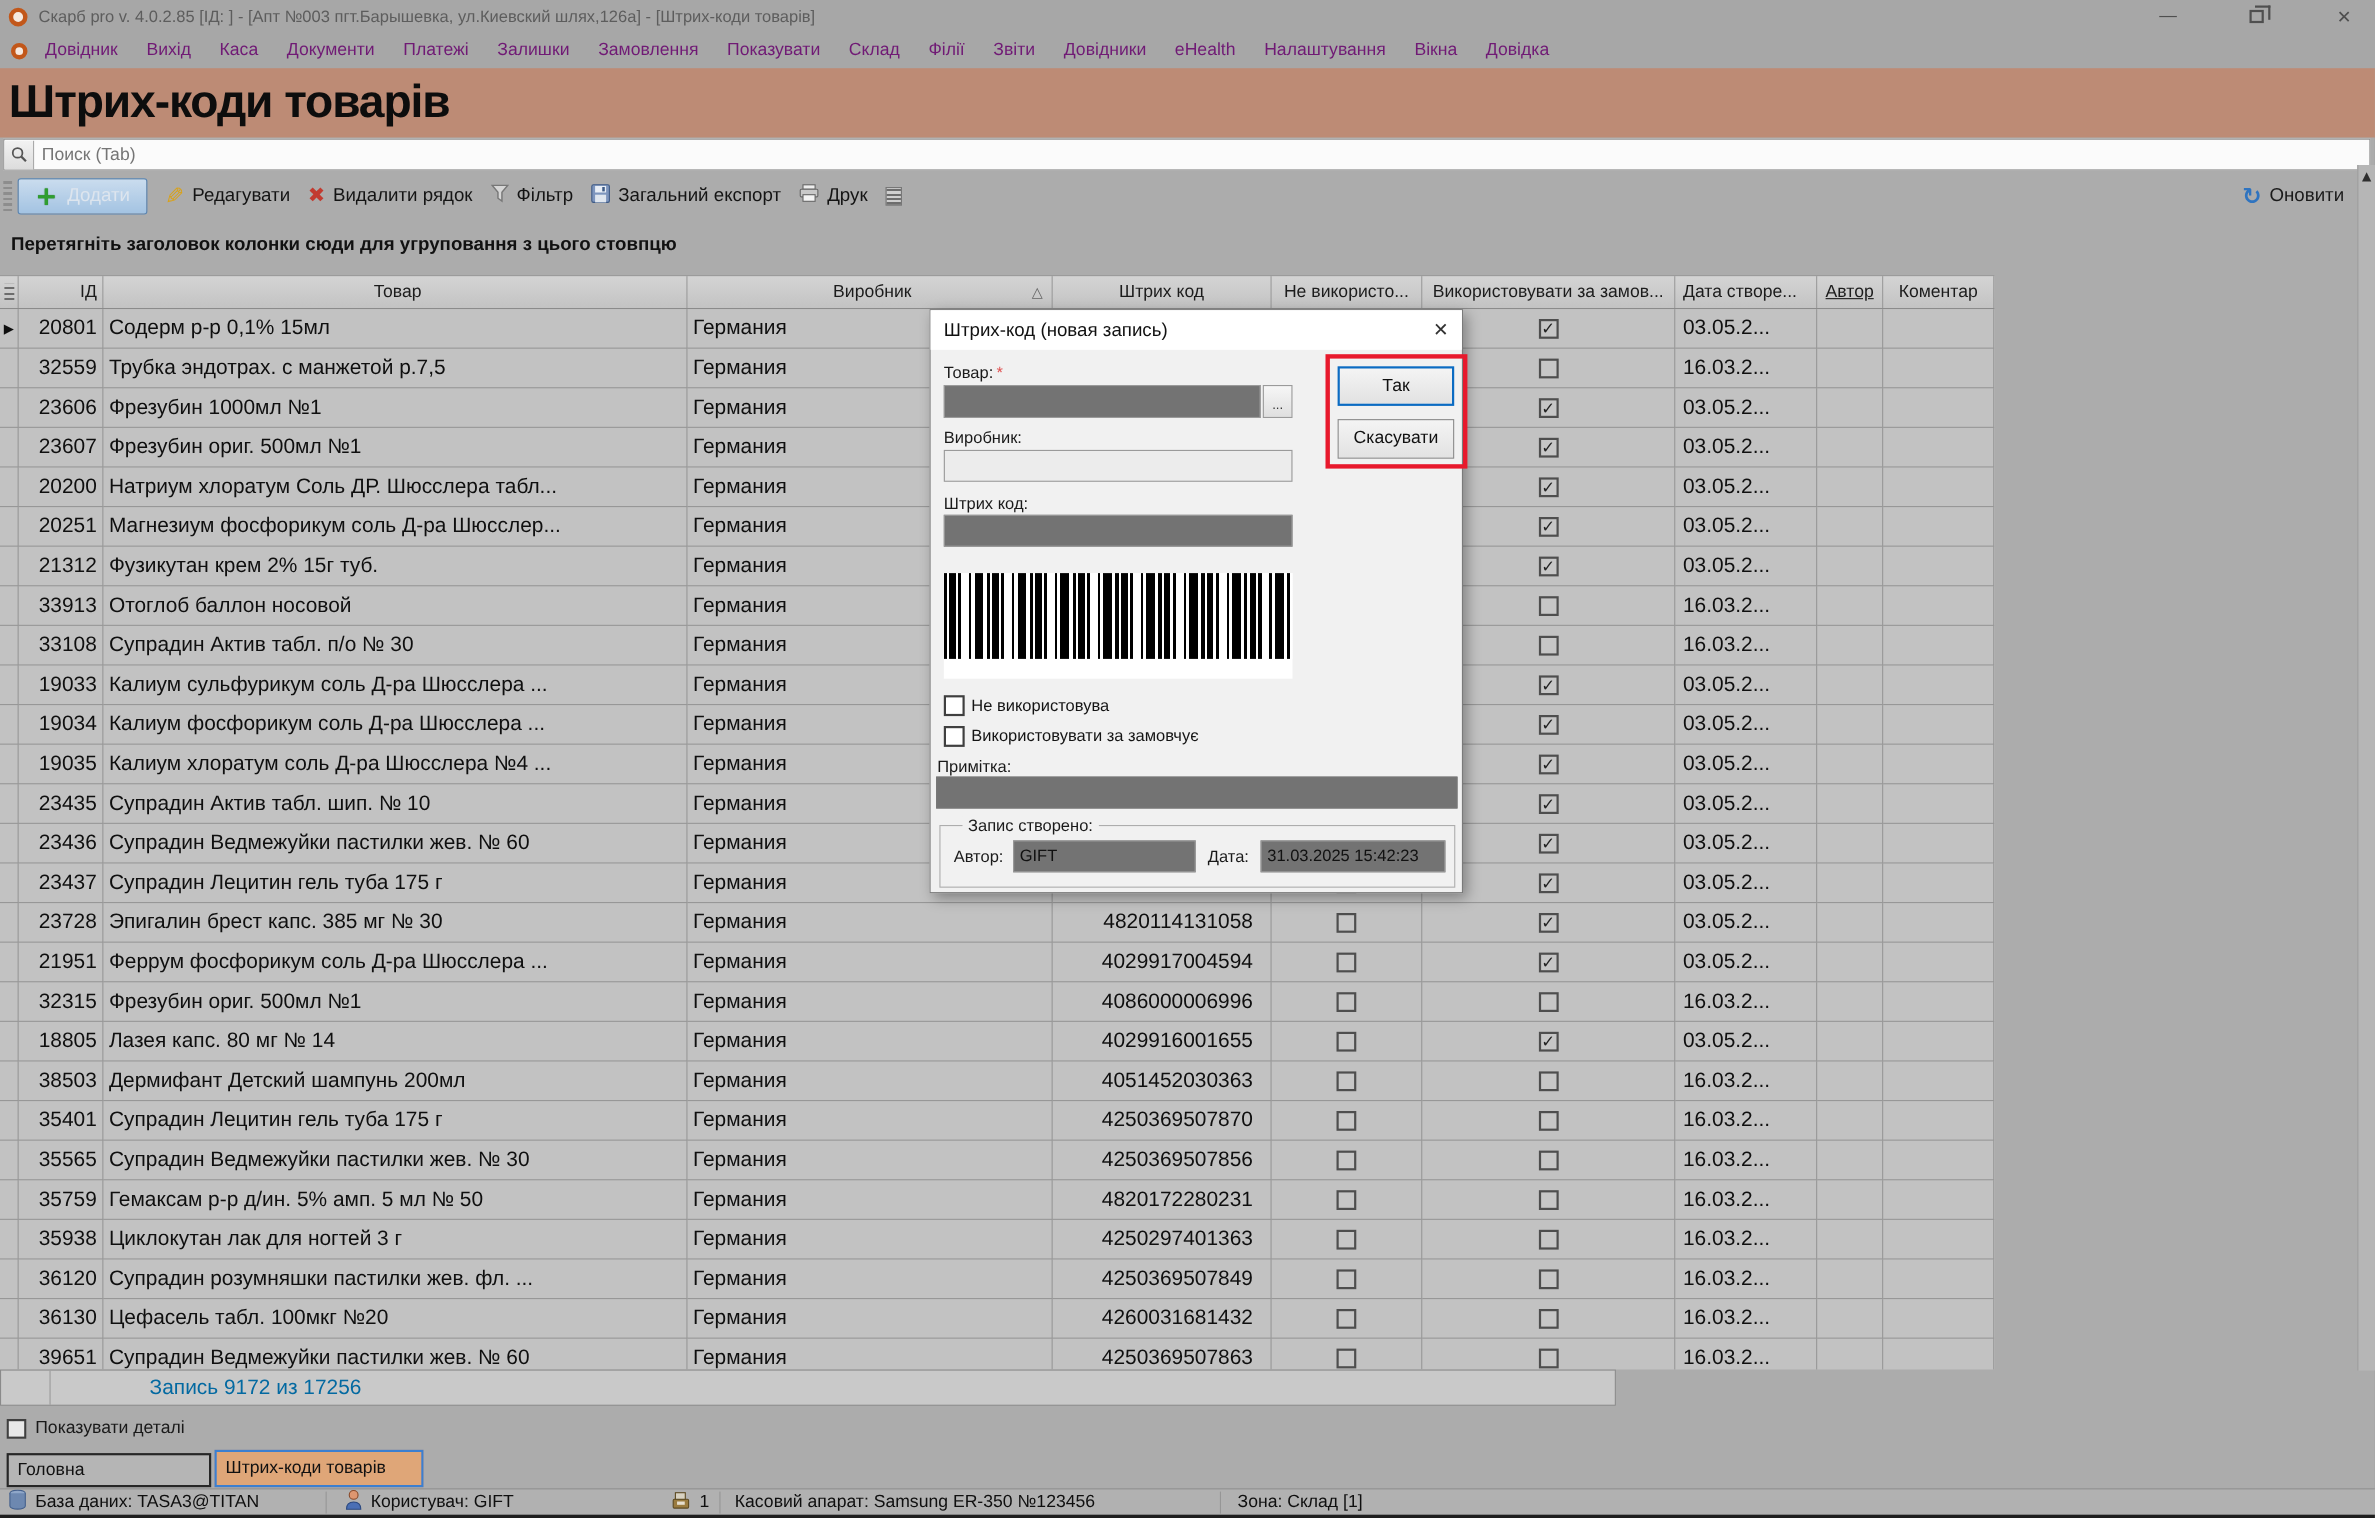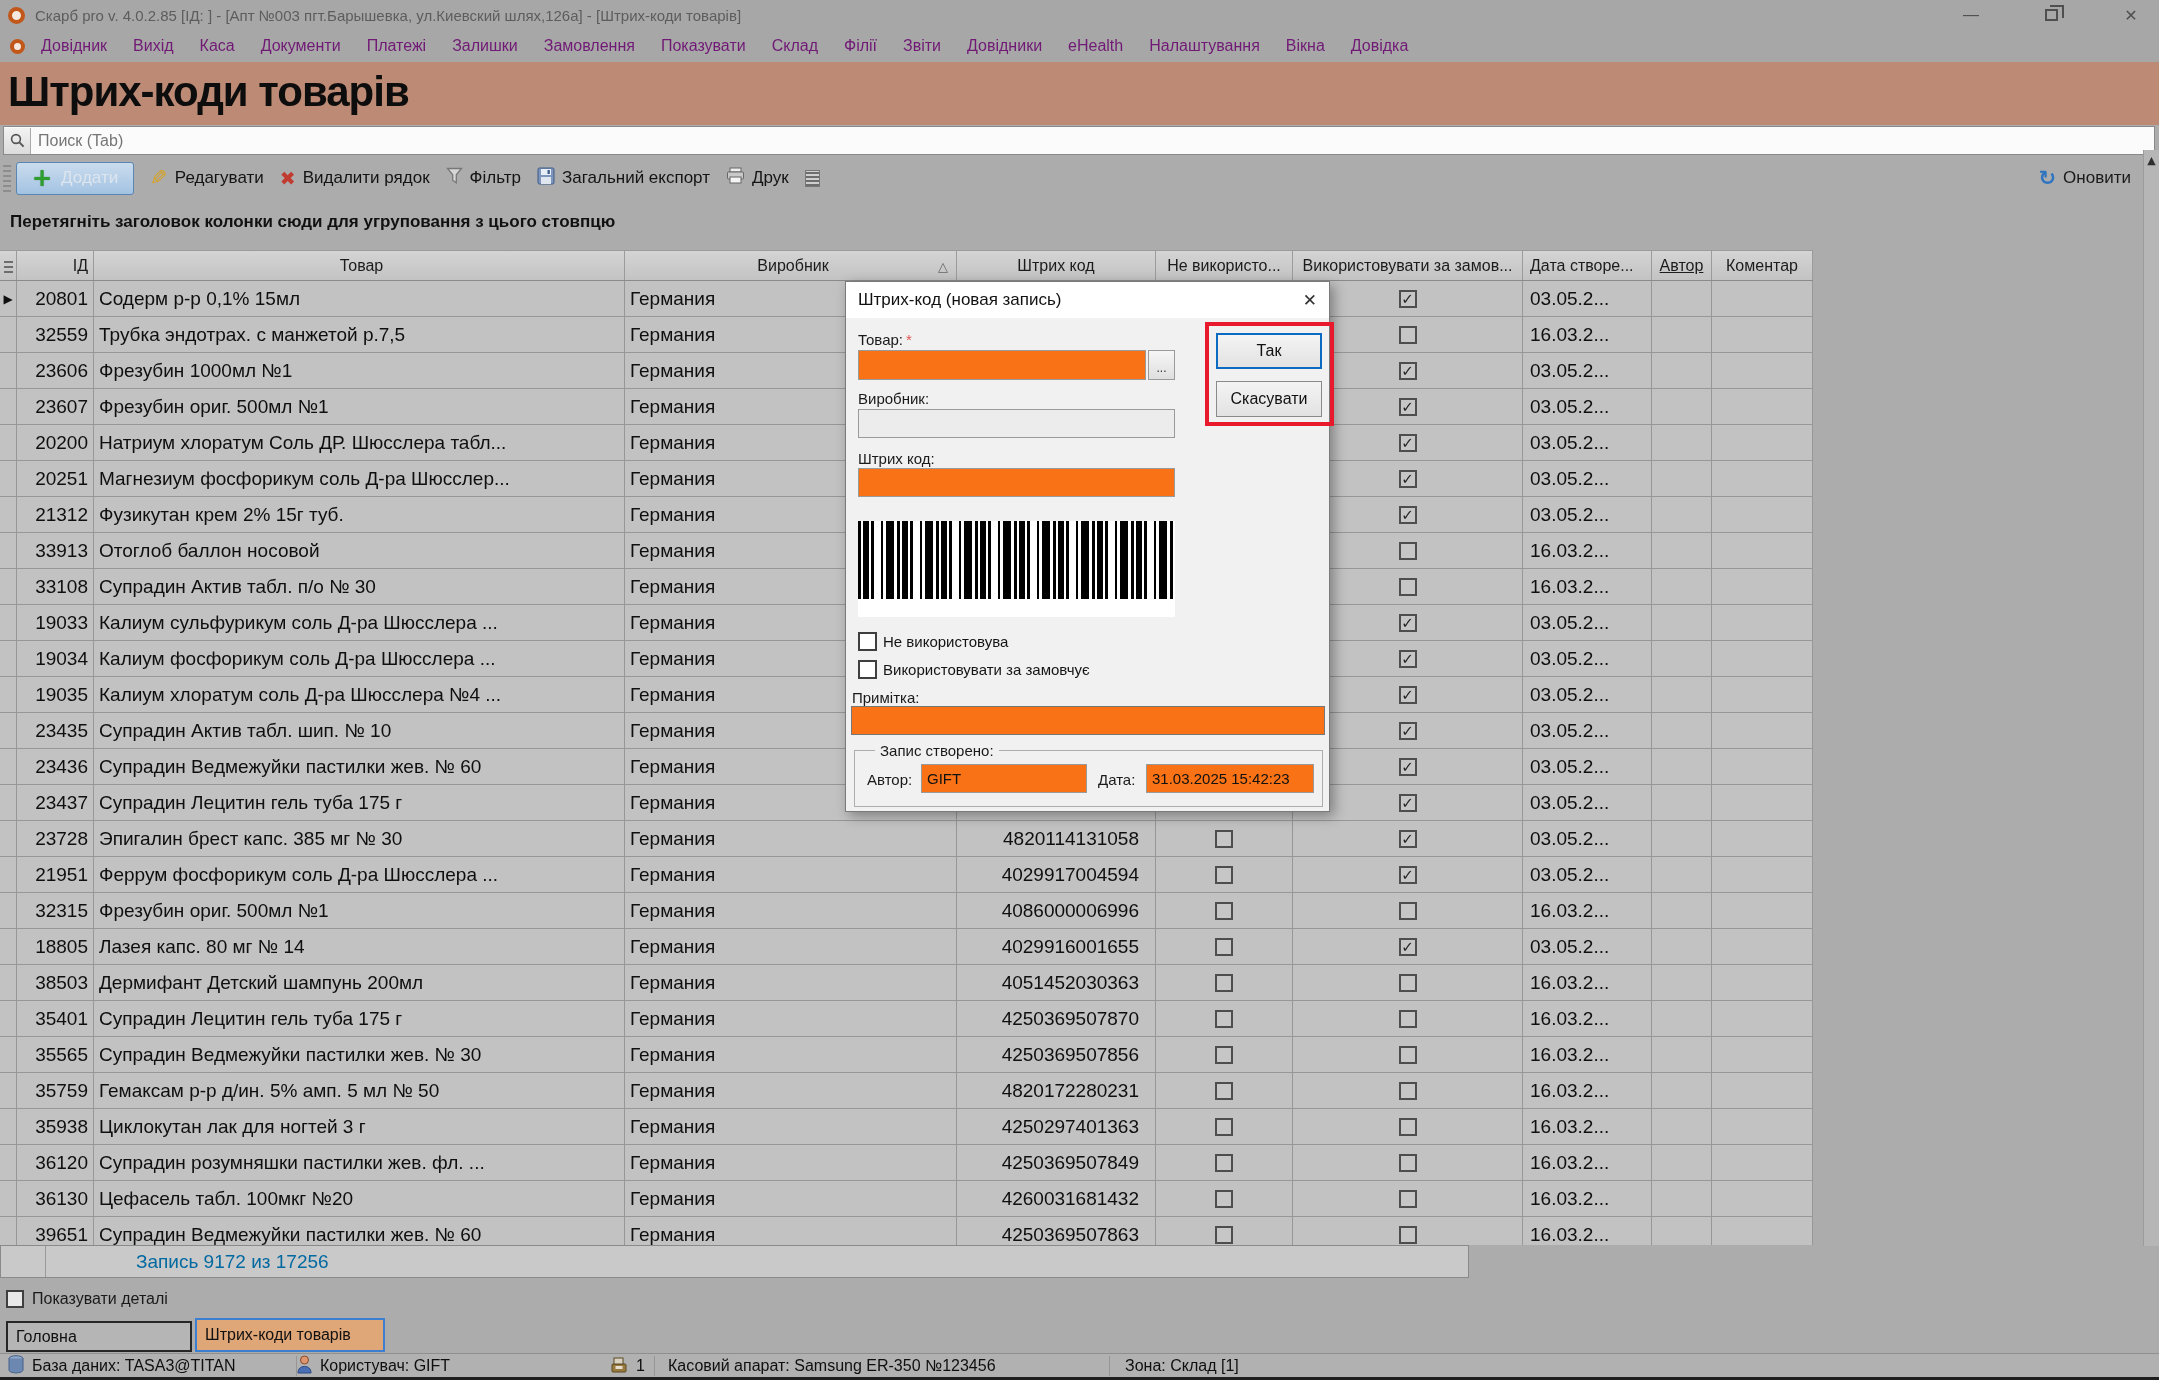--- a/index.html
+++ b/index.html
@@ -105,21 +105,21 @@
   .footer-text { margin-left:90px; }
 
   
   .dialog { position:absolute; left:845px; top:281px; width:485px; height:531px; background:#f1f1f1;
             border:1px solid #7a7a7a; box-shadow:4px 4px 12px rgba(0,0,0,.35); z-index:40; font-size:15px; }
   .dlg-titlebar { height:36px; background:#ffffff; display:flex; align-items:center; padding:0 12px;
                   font-size:17px; color:#111; }
   .dlg-close { position:absolute; right:12px; top:8px; font-size:17px; color:#333; }
   .dlg-label { position:absolute; color:#1a1a1a; font-size:15px; }
   .req { color:#e05555; margin-left:3px; }
-  .dlg-input { position:absolute; border:1px solid #9a9a9a; background:#f97316; font-size:15px; padding:0 5px;
+  .dlg-input { position:absolute; border:1px solid #9a9a9a; background:#737373; font-size:15px; padding:0 5px;
                font-family:"Liberation Sans",sans-serif; outline:none; color:#111; }
   .dlg-input.ro { background:#ececec; }
   .ellipsis-btn { position:absolute; left:302px; top:71px; width:27px; height:27px; background:linear-gradient(#f6f6f6,#dfdfdf);
                   border:1px solid #9a9a9a; font-size:12px; display:flex; align-items:flex-end; justify-content:center;
                   padding-bottom:4px; color:#333; }
   .barcode { position:absolute; left:12px; top:239px; width:317px; height:96px; background:#fff; }
   .barcode-bars { height:78px; margin:0; background:repeating-linear-gradient(90deg,
       #000 0 3px,#fff 3px 5px,#000 5px 11px,#fff 11px 13px,#000 13px 16px,#fff 16px 23px,
       #000 23px 25px,#fff 25px 28px,#000 28px 36px,#fff 36px 39px); }
   .dlg-check { position:absolute; display:flex; align-items:center; gap:6px; font-size:15px; color:#141414; }
@@ -779,21 +779,21 @@
     <div class="sb-item" style="left:8px;">
       <span>
         <svg width="16" height="19" viewBox="0 0 16 19">
             <ellipse cx="8" cy="3.5" rx="7" ry="2.8" fill="#8fa7c9" stroke="#44608c"></ellipse>
             <path d="M1 3.5v11.5c0 1.6 3.1 2.9 7 2.9s7-1.3 7-2.9V3.5" fill="#6d88b0" stroke="#44608c"></path>
           </svg>
       </span>
       <span>База даних: TASA3@TITAN</span>
     </div>
     <span class="sb-sep" style="left:296px;"></span>
-    <div class="sb-item" style="left:297px;">
+    <div class="sb-item" style="left:314px;">
       <span>
         <svg width="15" height="19" viewBox="0 0 15 19">
             <circle cx="7.5" cy="5" r="4" fill="#dd9670" stroke="#8a4a2a"></circle>
             <path d="M1 18c0-4.4 2.6-6.5 6.5-6.5S14 13.6 14 18z" fill="#4a6fb5" stroke="#2d4a80"></path>
           </svg>
       </span>
       <span>Користувач: GIFT</span>
     </div>
     <div class="sb-item" style="left:610px;">
       <span>

